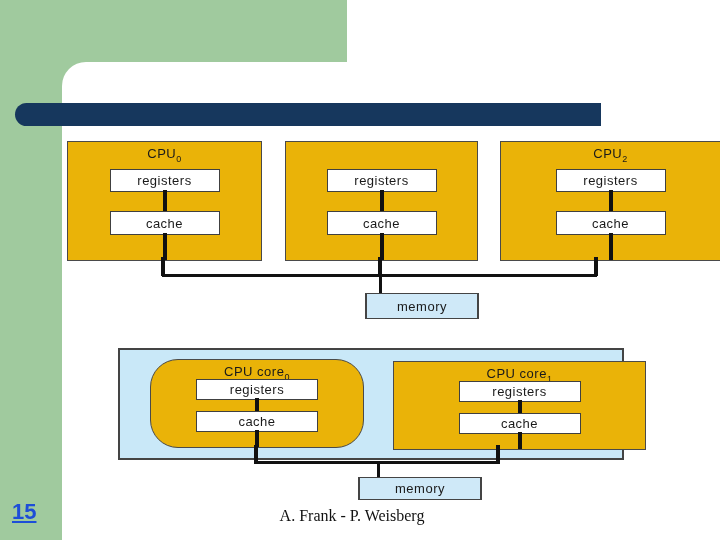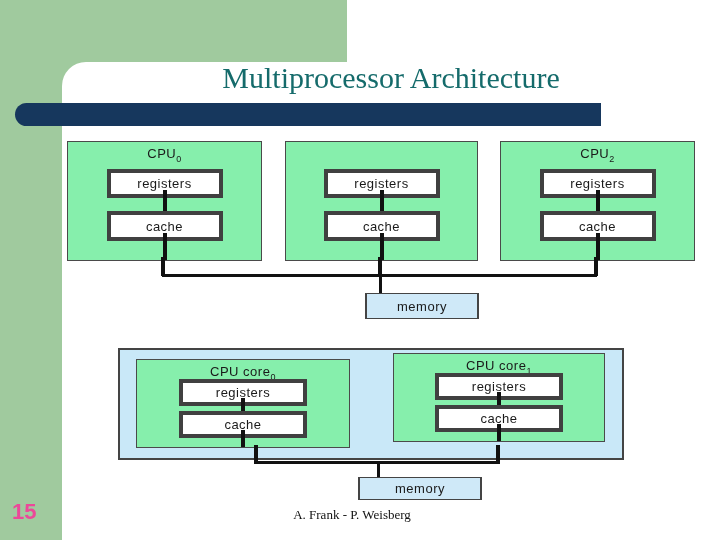--- a/index.html
+++ b/index.html
@@ -12,83 +12,82 @@
   .content-panel{position:absolute;left:62px;top:62px;width:658px;height:478px;
                  background:#ffffff;border-top-left-radius:24px;}
   .navy-bar{position:absolute;left:15px;top:103px;width:586px;height:23px;
             background:#16375D;border-radius:12px 0 0 12px;}
 
   .slide-title{position:absolute;left:62px;top:61px;width:658px;text-align:center;
                font-family:"Liberation Serif",serif;font-size:30px;color:#156B6B;
                white-space:nowrap;}
 
   
-  .graybox{position:absolute;background:#86efac;border:1px solid #4a4a4a;}
-  .whitebox{position:absolute;background:#ffffff;border:4px solid #404040;
+  .graybox{position:absolute;background:#eab308;border:1px solid #4a4a4a;}
+  .whitebox{position:absolute;background:#ffffff;border:1px solid #404040;
             left:50%;transform:translateX(-50%);
             font-size:13px;color:#1a1a1a;letter-spacing:.5px;
             display:flex;align-items:center;justify-content:center;}
   .unit-label{position:absolute;top:4px;left:0;width:100%;text-align:center;
               font-size:13px;color:#1a1a1a;letter-spacing:.5px;}
   .unit-label sub{font-size:9px;}
   .vline{position:absolute;background:#111;width:4px;left:50%;margin-left:-2px;}
   .vline-abs{position:absolute;background:#111;width:4px;}
   .hbus{position:absolute;background:#111;height:3px;}
   .dropline{position:absolute;background:#111;width:3px;}
   .membox{position:absolute;background:#CFE9F8;border:1px solid #444;
           border-left-width:2px;border-right-width:2px;
           font-size:13px;color:#1a1a1a;letter-spacing:.5px;
           display:flex;align-items:center;justify-content:center;margin-left:40px;}
 
   
   .cpu0{left:67px;top:141px;width:193px;height:118px;}
   .cpu1{left:285px;top:141px;width:191px;height:118px;}
-  .cpu2{left:500px;top:141px;width:193px;height:118px;}
+  .cpu2{left:500px;top:141px;width:193px;height:118px;padding-left:26px;}
   .cpu-reg{top:27px;width:108px;height:21px;}
   .cpu-l1{top:48px;height:21px;}
   .cpu-cache{top:69px;width:108px;height:22px;}
   .cpu-l2{top:91px;height:27px;}
   .smp-v0{left:161px;top:257px;height:19px;}
   .smp-v1{left:378px;top:257px;height:19px;}
   .smp-v2{left:594px;top:257px;height:19px;}
   .smp-bus{left:162px;top:274px;width:435px;}
   .smp-drop{left:379px;top:276px;height:17px;}
   .smp-mem{left:325px;top:293px;width:110px;height:24px;}
 
   
   .chip{position:absolute;left:118px;top:348px;width:502px;height:108px;
         background:#C9E8F8;border:2px solid #444;}
-  .core0{left:136px;top:359px;width:212px;height:87px;}
-  .core1{left:393px;top:353px;width:210px;height:87px;}
+  .core0{left:150px;top:359px;width:212px;height:87px;border-radius:28px;}
+  .core1{left:393px;top:361px;width:210px;height:87px;padding-left:41px;}
   .core-reg{top:19px;width:120px;height:19px;}
   .core-l1{top:38px;height:13px;}
   .core-cache{top:51px;height:19px;}
   .core-l2{top:70px;height:17px;}
   .mc-v0{left:254px;top:445px;height:18px;}
   .mc-v1{left:496px;top:445px;height:18px;}
   .mc-bus{left:254px;top:461px;width:246px;}
   .mc-drop{left:377px;top:463px;height:14px;}
   .mc-mem{left:318px;top:477px;width:120px;height:21px;}
 
-  .page-number{position:absolute;left:12px;top:499px;color:#ec4899;
-               font-size:22px;font-weight:bold;}
+  .page-number{position:absolute;left:12px;top:499px;color:#1d4ed8;
+               font-size:22px;font-weight:bold;text-decoration:underline;}
   .footer{position:absolute;left:222px;top:507px;width:260px;text-align:center;
-          font-family:"Liberation Serif",serif;font-size:13px;color:#111;}
+          font-family:"Liberation Serif",serif;font-size:16px;color:#111;}
 </style>
 </head>
 <body>
 
 <div class="slide">
 
   <div class="green-top"></div>
   <div class="green-col"></div>
   <div class="content-panel"></div>
   <div class="navy-bar"></div>
 
-  <div class="slide-title">Multiprocessor Architecture</div>
 
   <div>
 
     <div class="graybox cpu0">
       <div class="unit-label"><span>CPU</span><sub>0</sub></div>
       <div class="whitebox cpu-reg">registers</div>
       <div class="vline cpu-l1"></div>
       <div class="whitebox cpu-cache">cache</div>
       <div class="vline cpu-l2"></div>
     </div>

